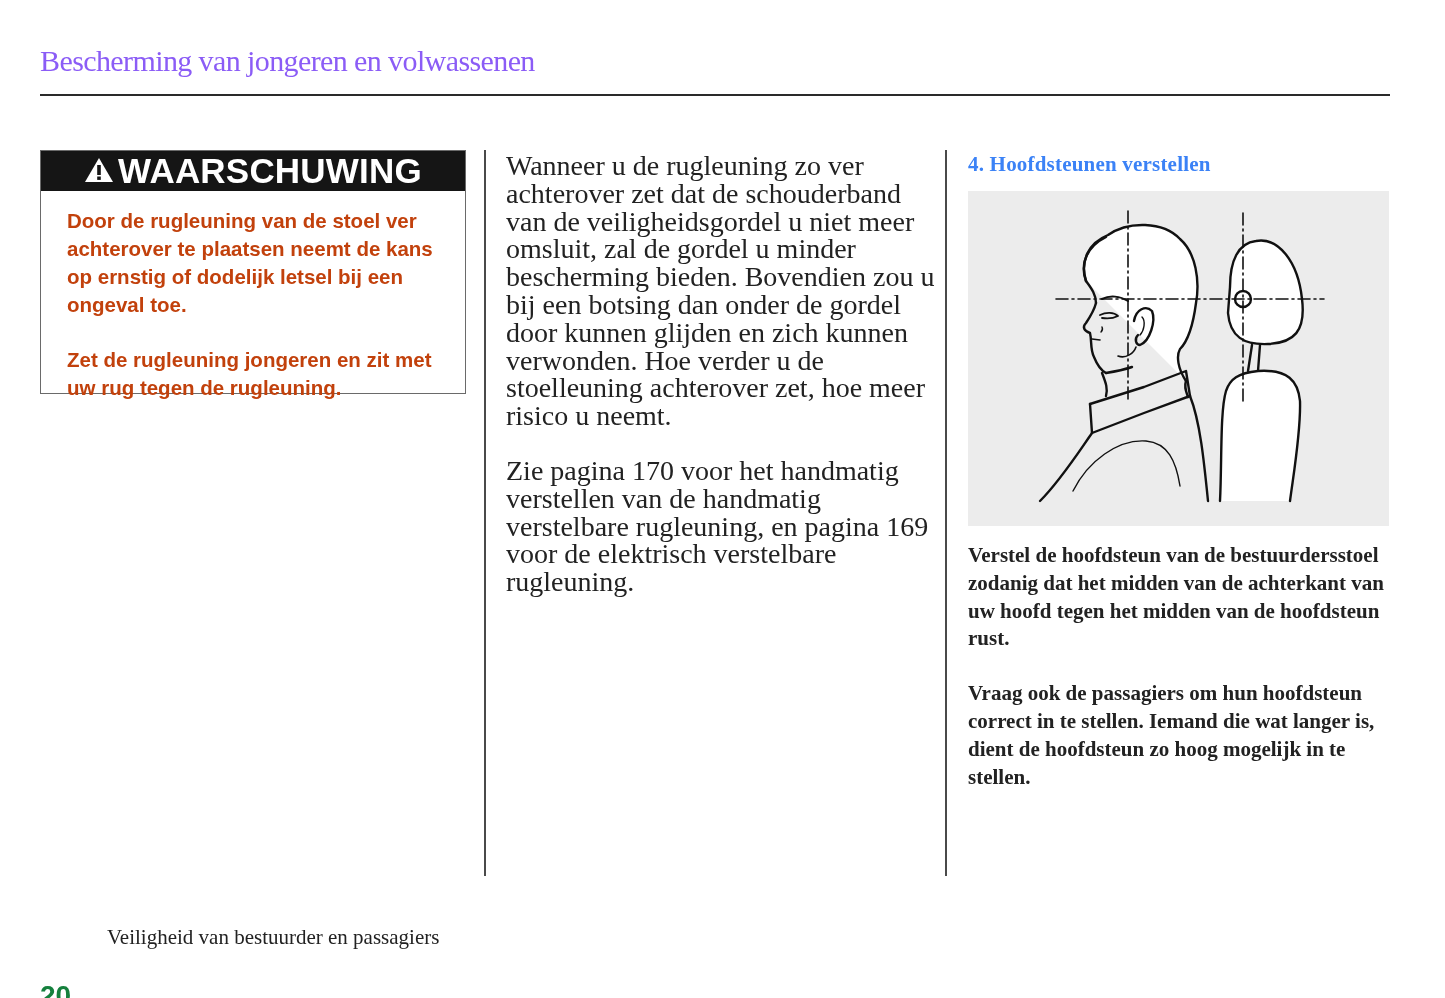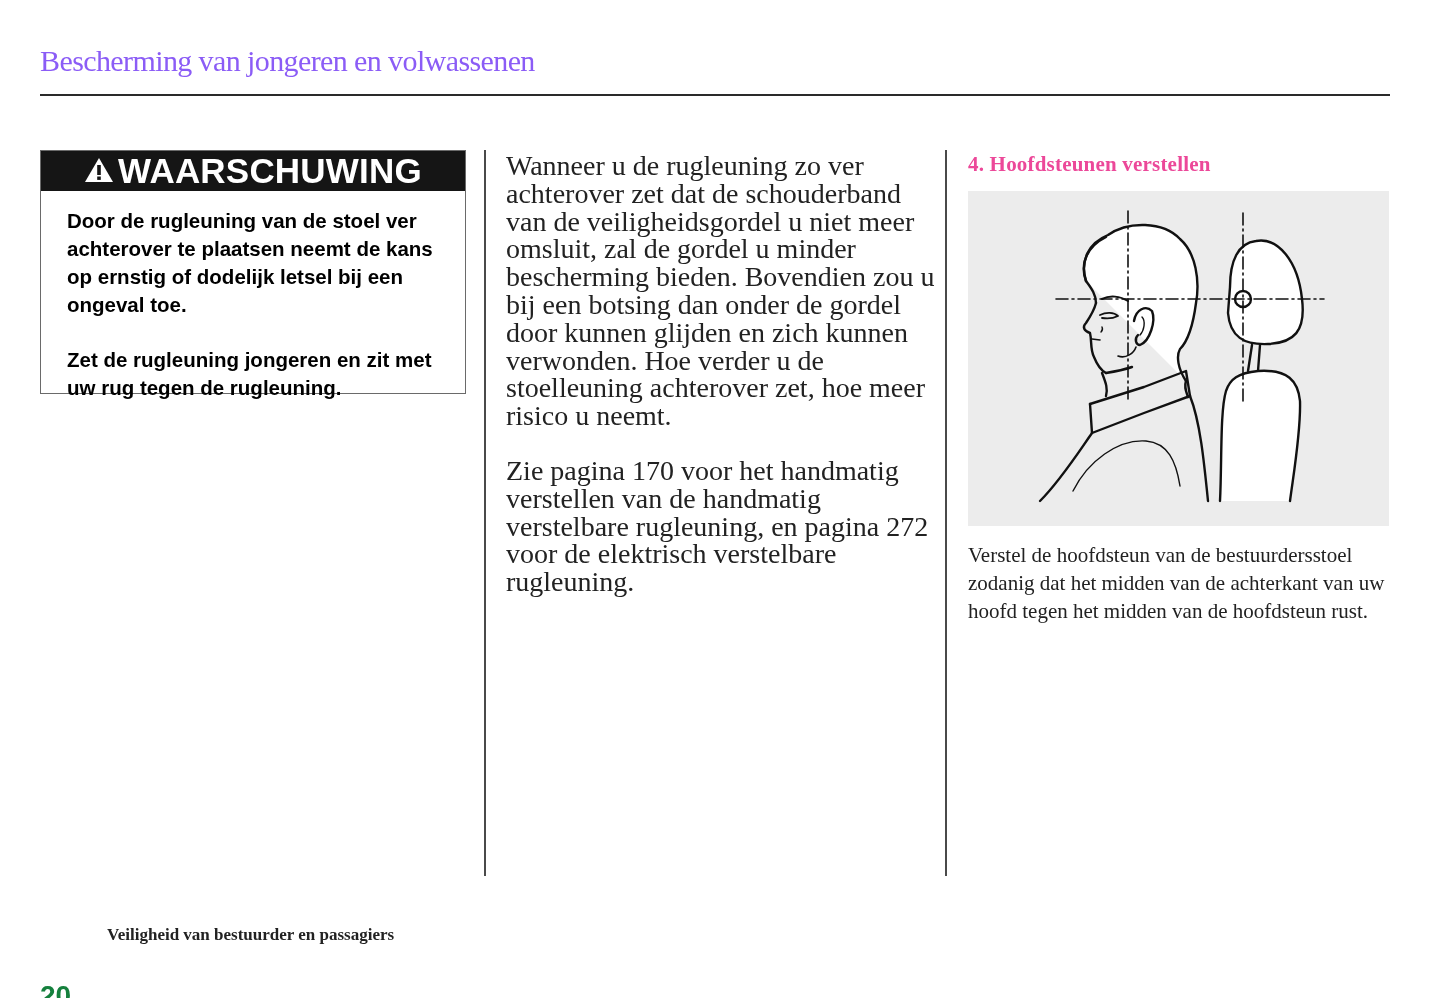--- a/index.html
+++ b/index.html
@@ -6,38 +6,38 @@
   body { width: 1445px; height: 998px; position: relative; overflow: hidden; color: #1a1a1a; }
   .serif { font-family: "Liberation Serif", "DejaVu Serif", serif; }
   .sans { font-family: "Liberation Sans", "DejaVu Sans", sans-serif; }
 
   #page-title { position: absolute; left: 40px; top: 44px; font-size: 30px; letter-spacing: -0.6px; color: #8b5cf6; white-space: nowrap; }
   #title-rule { position: absolute; left: 40px; top: 94px; width: 1350px; height: 2px; background: #2a2a2a; }
 
   #warning-box { position: absolute; left: 40px; top: 150px; width: 426px; height: 244px; border: 1px solid #6a6a6a; box-sizing: border-box; background: #fff; }
   #warning-header { height: 40px; background: #151515; color: #fff; display: flex; align-items: center; justify-content: center; font-size: 35px; font-weight: bold; letter-spacing: 0.2px; }
   #warning-header .tri { display: inline-block; margin-right: 4px; }
-  #warning-body { padding: 16px 26px 0 26px; font-size: 20.5px; font-weight: bold; line-height: 28px; color: #000000; }
+  #warning-body { padding: 16px 26px 0 26px; font-size: 20.5px; font-weight: bold; line-height: 28px; color: #c2410c; }
   #warning-body p { margin: 0 0 27px 0; }
 
   .col-divider { position: absolute; top: 150px; width: 2px; height: 726px; background: #4a4a4a; }
   #divider-1 { left: 484px; }
   #divider-2 { left: 945px; }
 
   #col2 { position: absolute; left: 506px; top: 152px; width: 430px; font-size: 28px; line-height: 27.8px; color: #222; }
   #col2 p { margin: 0 0 27px 0; }
 
-  #col3-heading { position: absolute; left: 968px; top: 152px; font-size: 21px; font-weight: bold; color: #ec4899; letter-spacing: 0.2px; }
+  #col3-heading { position: absolute; left: 968px; top: 152px; font-size: 21px; font-weight: bold; color: #3b82f6; letter-spacing: 0.2px; }
   #figure { position: absolute; left: 968px; top: 191px; width: 421px; height: 335px; background: #ececec; }
   #figure svg { display: block; }
   #col3-text { position: absolute; left: 968px; top: 542px; width: 430px; font-size: 21px; line-height: 27.8px; color: #222; }
-  #col3-text p { margin: 0 0 27px 0; }
+  #col3-text p { margin: 0 0 27px 0; font-weight: bold; }
 
   #page-number { position: absolute; left: 40px; top: 960px; font-size: 28px; font-weight: bold; color: #15803d; margin-top: 20px; }
-  #footer-text { position: absolute; left: 107px; top: 925px; font-size: 17px; font-weight: bold; color: #222; }
+  #footer-text { position: absolute; left: 107px; top: 925px; font-size: 21px; font-weight: normal; color: #222; }
 </style>
 </head>
 <body>
 
 <div id="page-title" class="serif">Bescherming van jongeren en volwassenen</div>
 <div id="title-rule"></div>
 
 <div id="warning-box">
   <div id="warning-header" class="sans">
     <span class="tri">
@@ -53,21 +53,21 @@
     <p>Door de rugleuning van de stoel ver achterover te plaatsen neemt de kans op ernstig of dodelijk letsel bij een ongeval toe.</p>
     <p>Zet de rugleuning jongeren en zit met uw rug tegen de rugleuning.</p>
   </div>
 </div>
 
 <div id="divider-1" class="col-divider"></div>
 <div id="divider-2" class="col-divider"></div>
 
 <div id="col2" class="serif">
   <p>Wanneer u de rugleuning zo ver achterover zet dat de schouderband van de veiligheidsgordel u niet meer omsluit, zal de gordel u minder bescherming bieden. Bovendien zou u bij een botsing dan onder de gordel door kunnen glijden en zich kunnen verwonden. Hoe verder u de stoelleuning achterover zet, hoe meer risico u neemt.</p>
-  <p>Zie pagina 170 voor het handmatig verstellen van de handmatig verstelbare rugleuning, en pagina 272 voor de elektrisch verstelbare rugleuning.</p>
+  <p>Zie pagina 170 voor het handmatig verstellen van de handmatig verstelbare rugleuning, en pagina 169 voor de elektrisch verstelbare rugleuning.</p>
 </div>
 
 <div id="col3-heading" class="serif">4. Hoofdsteunen verstellen</div>
 
 <div id="figure">
   <svg width="421" height="335" viewBox="0 0 421 335" fill="none" stroke="#111" stroke-width="2.4" stroke-linecap="round" stroke-linejoin="round">
     <g>
 
       <path d="M118,90 C112,70 120,52 140,44 C160,30 195,30 212,48 C228,62 232,90 228,112 C225,135 220,150 212,158 C208,165 210,178 218,190" fill="#fff"></path>
       <path d="M118,90 C112,74 118,56 138,46"></path>
@@ -110,16 +110,17 @@
     <g stroke-width="1.6" stroke-dasharray="12,4,2,4">
       <line x1="88" y1="108" x2="356" y2="108"></line>
       <line x1="160" y1="20" x2="160" y2="210"></line>
       <line x1="275" y1="22" x2="275" y2="210"></line>
     </g>
   </svg>
 </div>
 
 <div id="col3-text" class="serif">
   <p>Verstel de hoofdsteun van de bestuurdersstoel zodanig dat het midden van de achterkant van uw hoofd tegen het midden van de hoofdsteun rust.</p>
+  <p>Vraag ook de passagiers om hun hoofdsteun correct in te stellen. Iemand die wat langer is, dient de hoofdsteun zo hoog mogelijk in te stellen.</p>
 </div>
 
 <div id="page-number" class="sans">20</div>
 <div id="footer-text" class="serif">Veiligheid van bestuurder en passagiers</div>
 
 </body></html>

